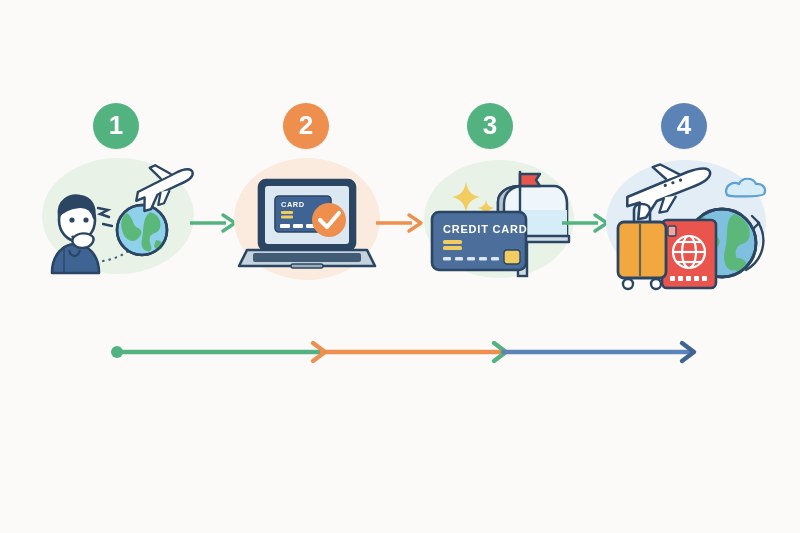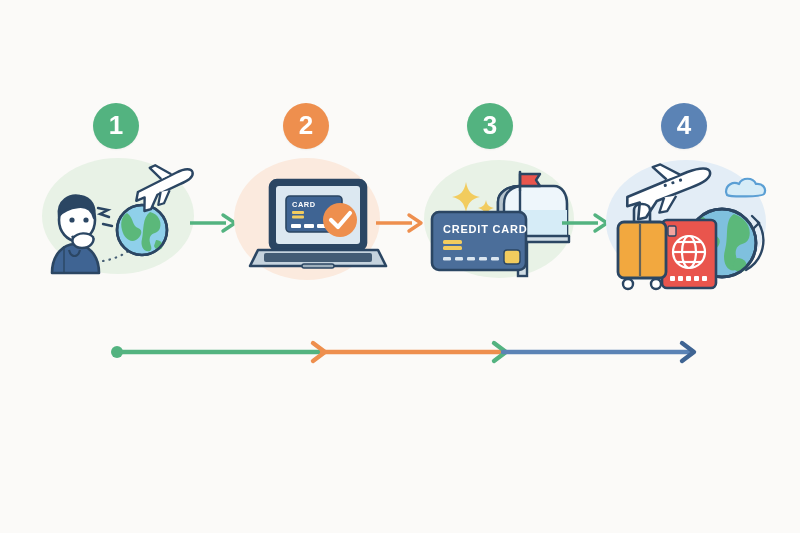--- a/index.html
+++ b/index.html
@@ -95,21 +95,21 @@
       </g>
     </svg>
   </div>
 
   <div class="badge" style="left:283px;top:103px;background:#ee8f4e;">
     <span>2</span>
   </div>
 
   <div class="blob" style="left:234px;top:158px;width:146px;height:122px;background:#fbeade;"></div>
 
-  <div class="scene" style="left:242px;top:158px;">
+  <div class="scene" style="left:231px;top:158px;">
     <svg width="150" height="125" viewBox="0 0 150 125">
       <g>
 
         <rect x="28" y="22" width="96" height="70" rx="7" fill="#2b4663" stroke="#2b4663" stroke-width="2.6"></rect>
         <rect x="34" y="28" width="84" height="58" rx="3" fill="#dce8f1"></rect>
 
         <g>
           <rect x="44" y="38" width="56" height="36" rx="4" fill="#3f6493" stroke="#2b4663" stroke-width="1.6"></rect>
           <text x="50" y="49" font-family="'Liberation Sans', sans-serif" font-size="7.4" font-weight="bold" fill="#ffffff" letter-spacing="0.6">CARD</text>
           <rect x="50" y="53" width="12" height="3" rx="1" fill="#f2cc5e"></rect>

